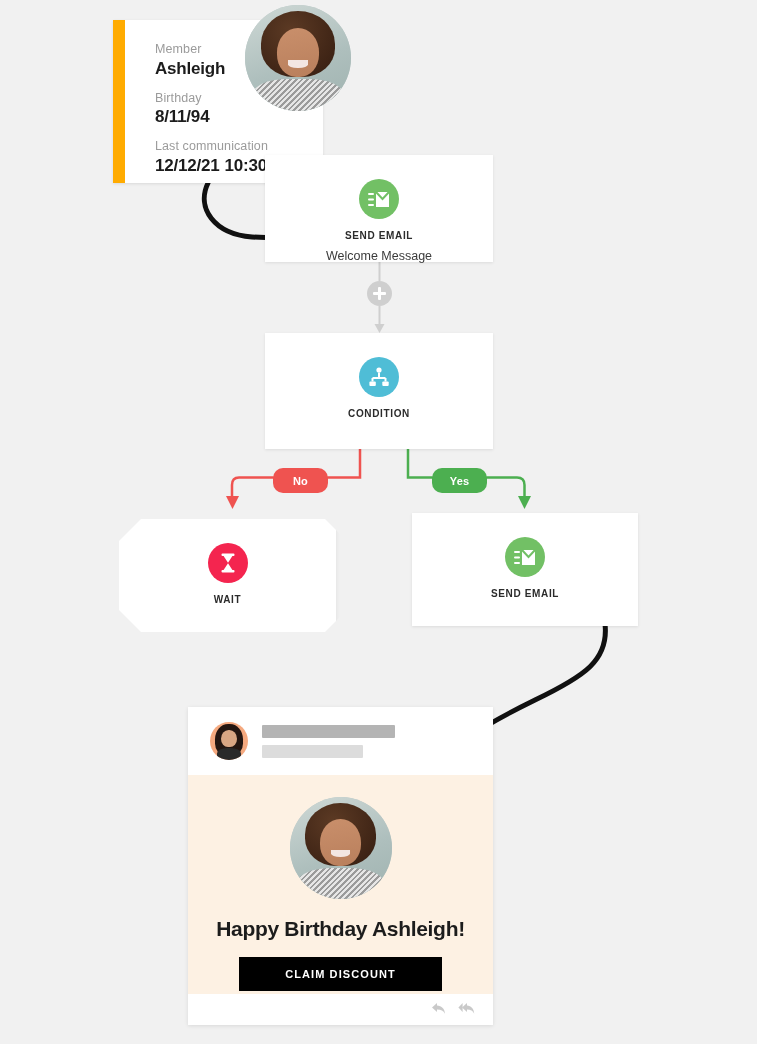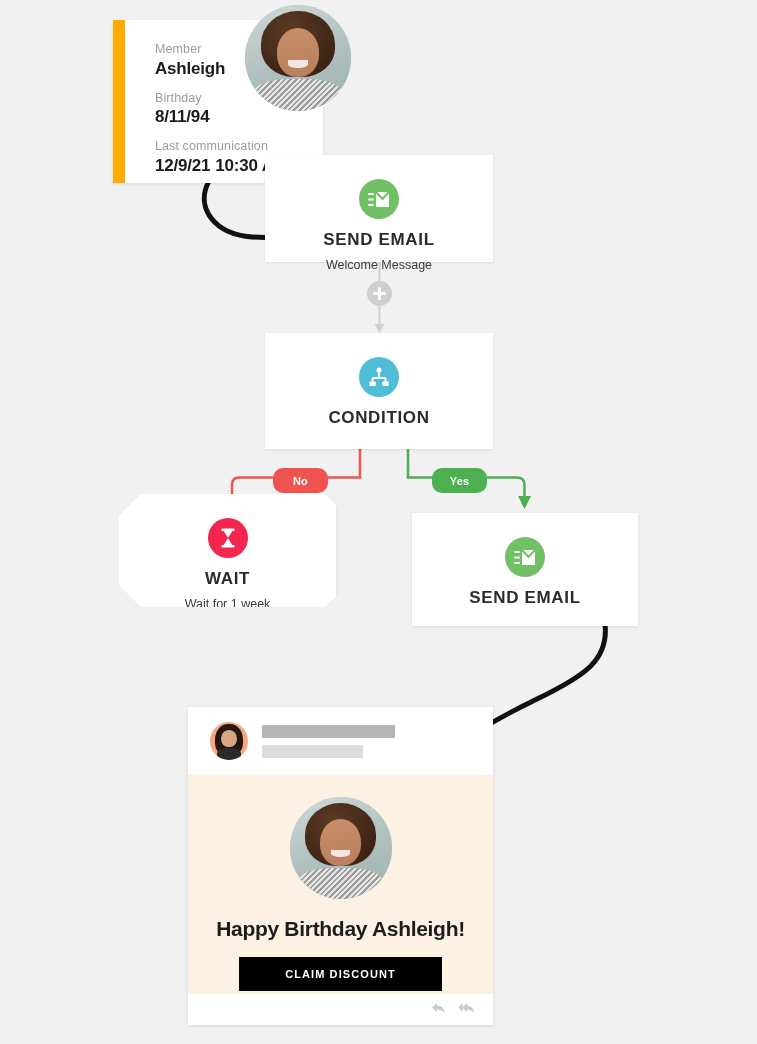--- a/index.html
+++ b/index.html
@@ -46,34 +46,34 @@
     position:absolute;background:#ffffff;
     box-shadow:0 1px 3px rgba(0,0,0,.09);
     text-align:center;
   }
   .node .icon-wrap{margin:24px auto 0;}
   .circ-icon{
     width:40px;height:40px;border-radius:50%;
     display:flex;align-items:center;justify-content:center;margin:0 auto;
   }
   .node-type{
-    font-size:17px;font-weight:bold;color:#2b2b2b;
+    font-size:10px;font-weight:bold;color:#2b2b2b;
     letter-spacing:.65px;margin-top:11px;
   }
   .node-desc{
     font-size:12.5px;color:#3b3b3b;margin-top:7px;line-height:1.35;padding:0 18px;
   }
 
   #node-send-email-1{left:265px;top:155px;width:228px;height:107px;}
   #node-condition{left:265px;top:333px;width:228px;height:116px;}
   #node-send-email-2{left:412px;top:513px;width:226px;height:113px;}
 
   
   #node-wait{
-    left:119px;top:494px;width:217px;height:113px;
+    left:119px;top:519px;width:217px;height:113px;
     background:#ffffff;
     -webkit-clip-path:polygon(22px 0,206px 0,228px 22px,228px 91px,206px 113px,22px 113px,0 91px,0 22px);
     clip-path:polygon(22px 0,206px 0,228px 22px,228px 91px,206px 113px,22px 113px,0 91px,0 22px);
     box-shadow:none;
     filter:drop-shadow(0 1px 2px rgba(0,0,0,.08));
   }
 
   
   .plus-node{
     position:absolute;left:367px;top:281px;width:25px;height:25px;border-radius:50%;
@@ -158,21 +158,21 @@
   </svg>
 
   <div class="member-card">
     <div class="member-accent"></div>
     <div class="member-body">
       <div class="m-label">Member</div>
       <div class="m-value">Ashleigh</div>
       <div class="m-label">Birthday</div>
       <div class="m-value">8/11/94</div>
       <div class="m-label">Last communication</div>
-      <div class="m-value last"><span>12/9/21</span><span class="sep"></span><span>10:30 AM</span></div>
+      <div class="m-value last"><span>12/12/21</span><span class="sep"></span><span>10:30 AM</span></div>
     </div>
   </div>
 
   <div class="member-photo">
     <div class="photo-inner">
       <div class="ph-sky"></div>
         <div class="ph-hair"></div>
         <div class="ph-face"></div>
       <div class="ph-smile"></div>
         <div class="ph-body"></div>
@@ -225,21 +225,20 @@
       <div class="circ-icon" style="background:#f4254f">
         <svg width="16" height="20" viewBox="0 0 16 20">
           <rect x="1.5" y="0.5" width="13" height="2.6" rx="1" fill="#fff"></rect>
           <rect x="1.5" y="16.9" width="13" height="2.6" rx="1" fill="#fff"></rect>
           <path d="M3.6 3.1 h8.8 L8 9.8 Z" fill="#fff"></path>
           <path d="M8 10.2 l4.4 6.7 h-8.8 Z" fill="#fff"></path>
         </svg>
       </div>
     </div>
     <div class="node-type">WAIT</div>
-    <div class="node-desc">Wait for 1 week</div>
   </div>
 
   <div class="node" id="node-send-email-2">
     <div class="icon-wrap">
       <div class="circ-icon" style="background:#72c065">
         <svg width="22" height="17" viewBox="0 0 22 17">
           <rect x="0" y="2" width="6" height="2" rx="1" fill="#fff"></rect>
           <rect x="0" y="7.5" width="6" height="2" rx="1" fill="#fff"></rect>
           <rect x="0" y="13" width="6" height="2" rx="1" fill="#fff"></rect>
           <path d="M8 1 h13 v15 h-13 z" fill="#fff"></path>

